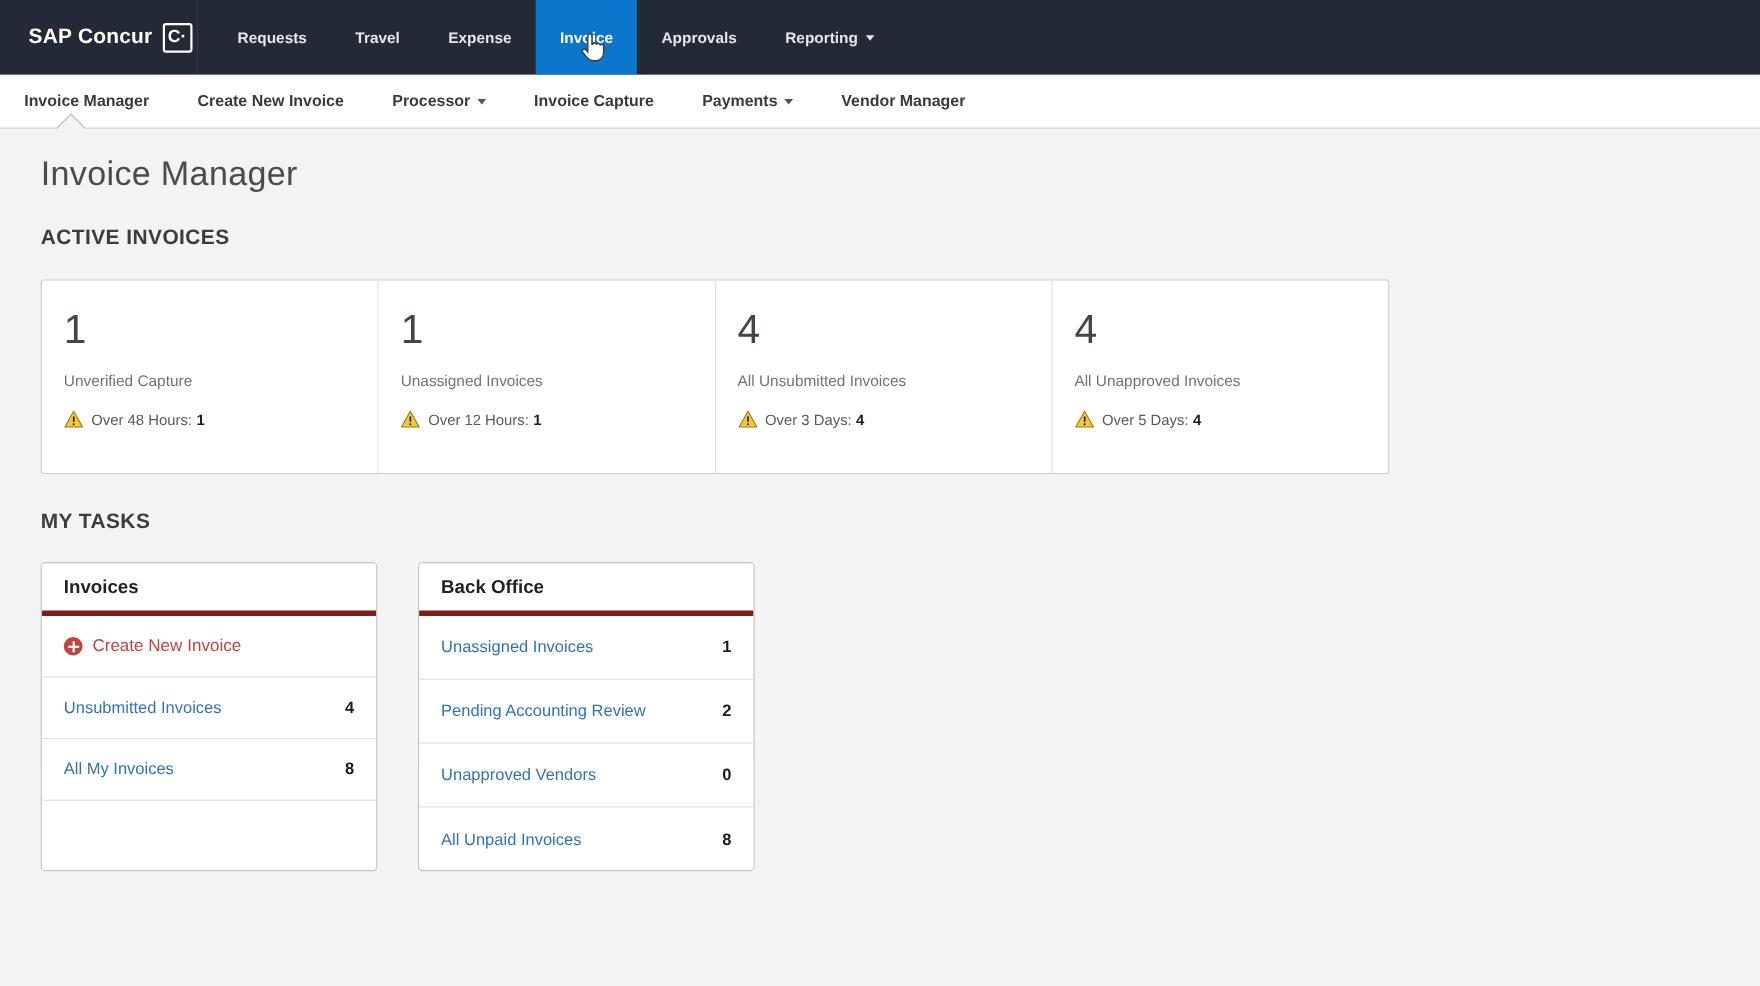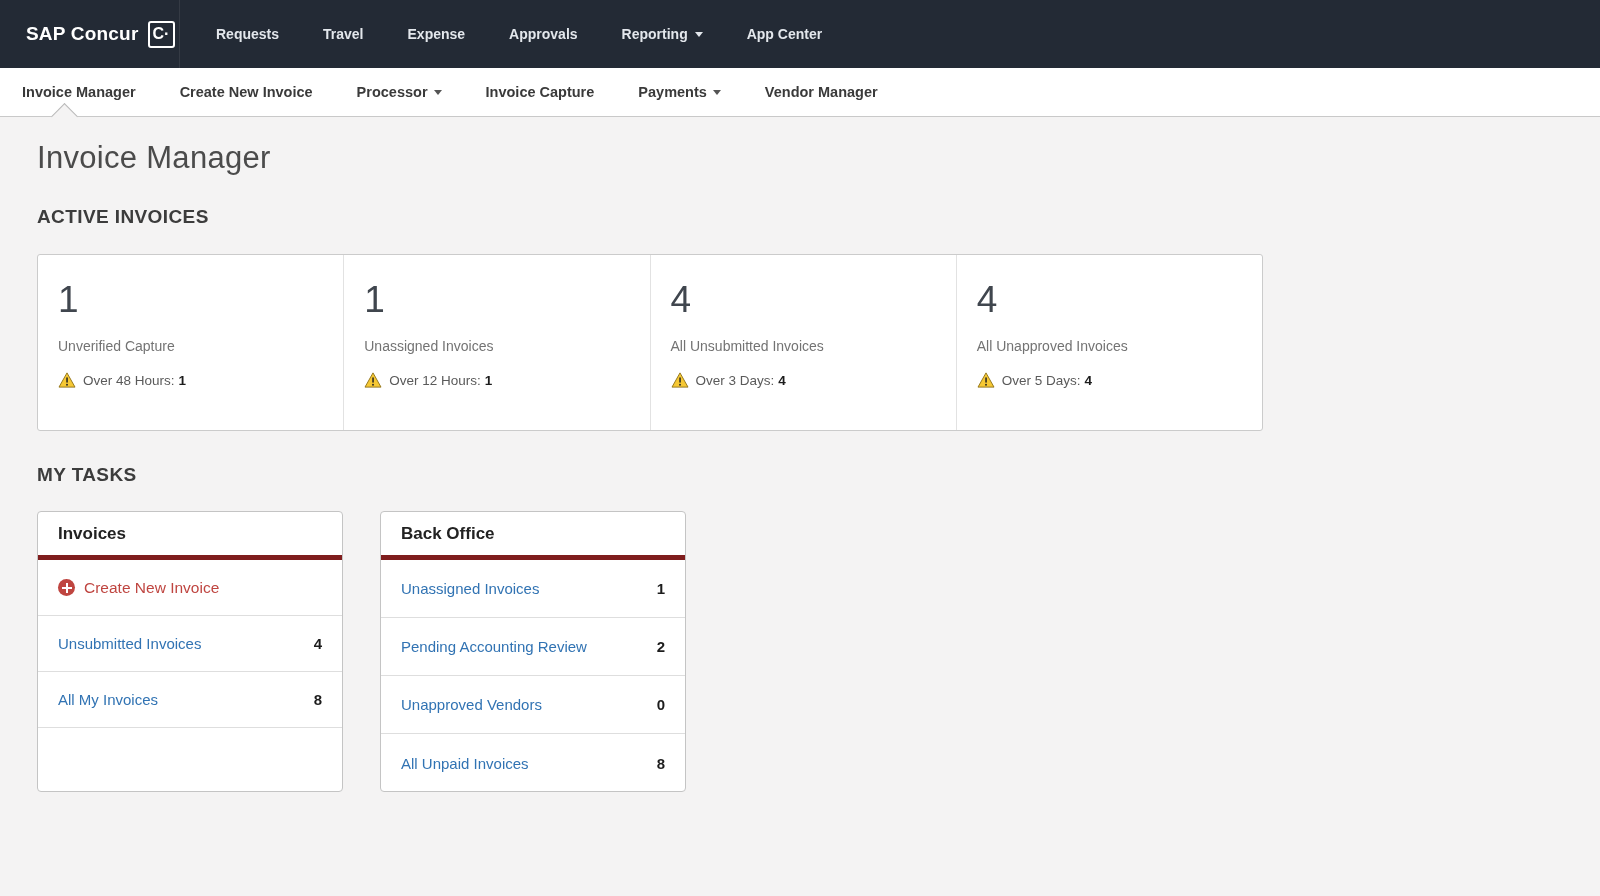--- a/index.html
+++ b/index.html
@@ -232,26 +232,31 @@
 
 <header class="topnav">
   <div class="brand">
     <span class="brand-text">SAP Concur</span>
     <span class="brand-box">C·</span>
   </div>
   <nav class="topnav-items">
     <a class="tn-item">Requests</a>
     <a class="tn-item">Travel</a>
     <a class="tn-item">Expense</a>
+    <a class="tn-item active">
+      <span>Invoice</span>
+      <svg class="cursor-pointer" viewBox="0 0 32 32">
+        <path d="M12 3c1.1 0 2 .9 2 2v8h.8c.2-.8 1-1.4 1.9-1.4.9 0 1.6.6 1.9 1.3.3-.4.9-.7 1.5-.7 1 0 1.7.6 1.9 1.5.3-.3.8-.5 1.3-.5 1.1 0 2 .9 2 2v6.4c0 4.1-3.3 7.4-7.4 7.4h-2.4c-2.3 0-4.4-1-5.9-2.8l-4.4-5.3c-.7-.8-.6-2 .2-2.7.8-.7 2-.6 2.7.2l1.9 2.2V5c0-1.1.9-2 2-2z" fill="#ffffff" stroke="#3a3a3a" stroke-width="1.3"></path>
+      </svg>
+    </a>
     <a class="tn-item">Approvals</a>
     <a class="tn-item">
       <span>Reporting</span>
       <span class="caret-down"></span>
     </a>
-    <a class="tn-item">App Center</a>
   </nav>
 </header>
 
 <nav class="subnav">
   <a class="sn-item">Invoice Manager</a>
   <a class="sn-item">Create New Invoice</a>
   <a class="sn-item">
     <span>Processor</span>
     <span class="caret-down"></span>
   </a>

